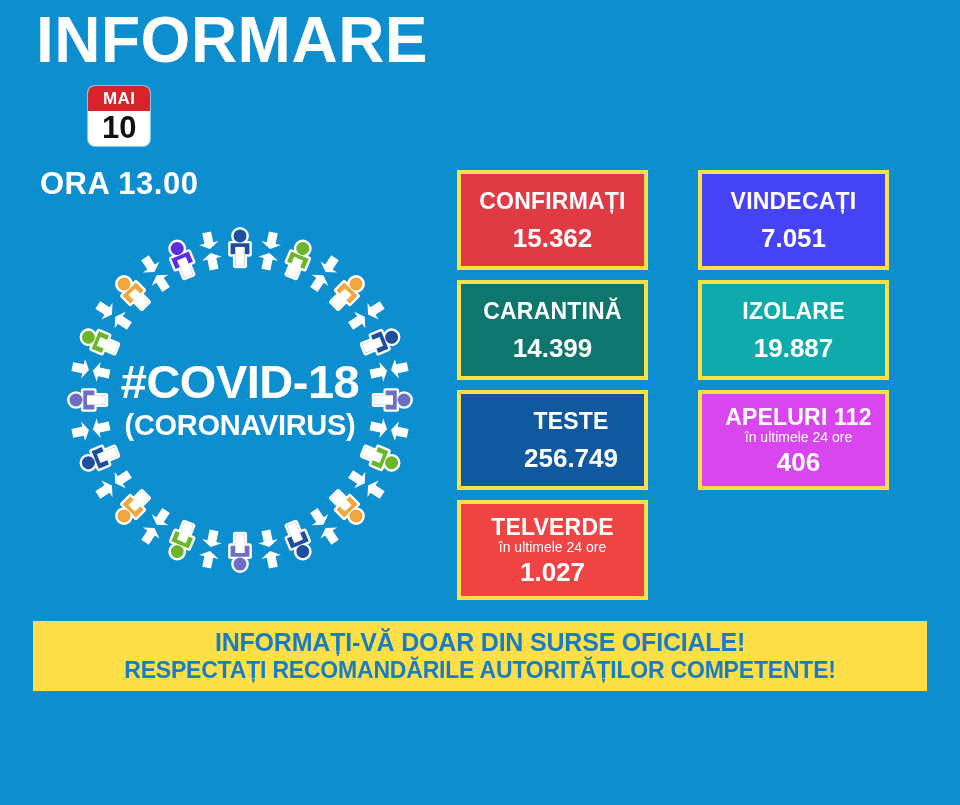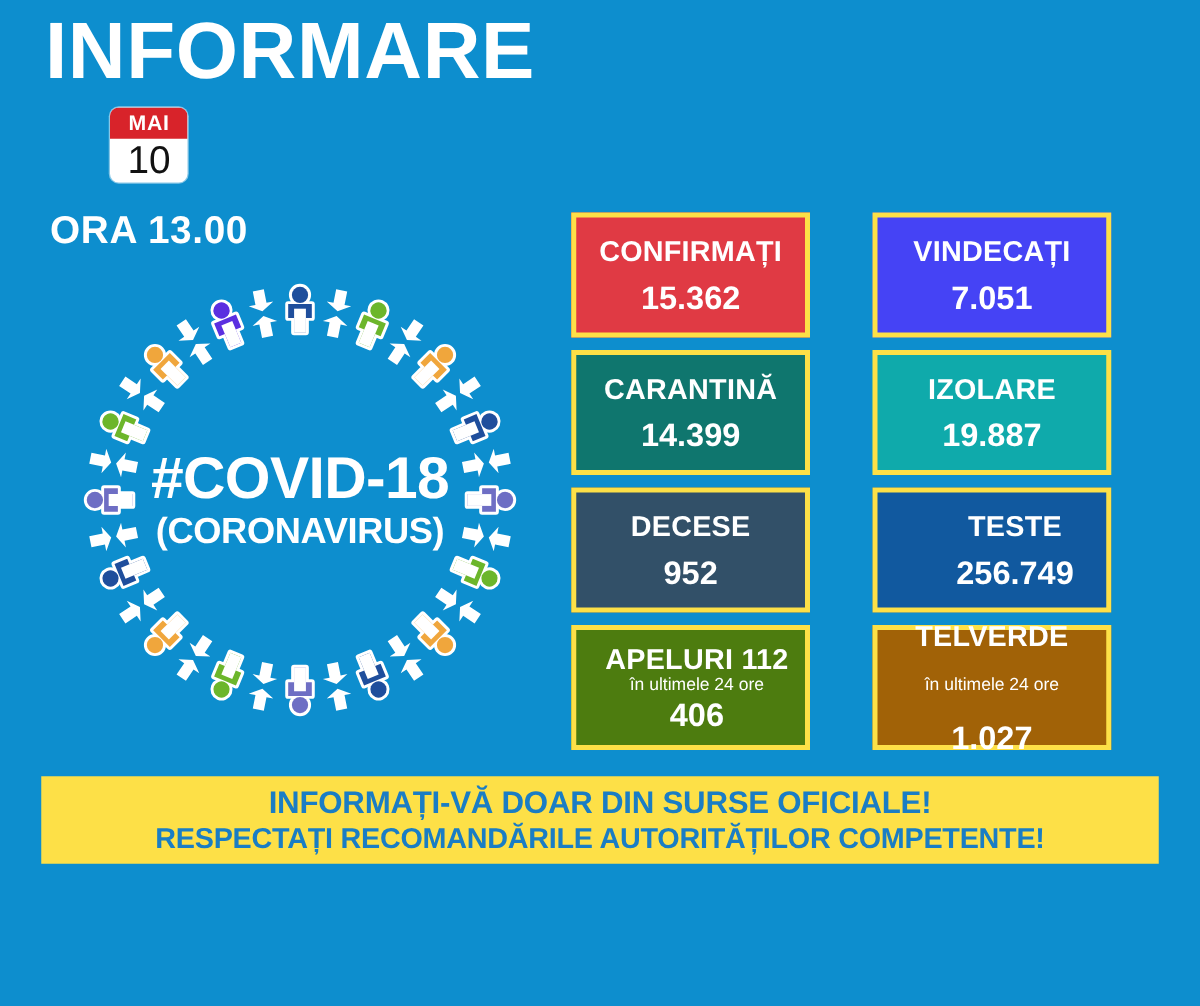--- a/index.html
+++ b/index.html
@@ -61,21 +61,21 @@
     display: flex;
     align-items: center;
     justify-content: center;
     letter-spacing: 0.5px;
     border-radius: 5px 5px 0 0;
   }
   .calendar-day {
     flex: 1;
     color: #111111;
     font-size: 31px;
-    font-weight: normal;
+    font-weight: bold;
     display: flex;
     align-items: center;
     justify-content: center;
     line-height: 1;
     padding-bottom: 2px;
   }
   .hour {
     font-size: 31px;
     font-weight: bold;
     color: #ffffff;
@@ -435,34 +435,30 @@
         <div class="card-value">7.051</div>
       </div>
       <div class="card" style="background: #0f766e;">
         <div class="card-label">CARANTINĂ</div>
         <div class="card-value">14.399</div>
       </div>
       <div class="card" style="background: rgb(15, 170, 171);">
         <div class="card-label">IZOLARE</div>
         <div class="card-value">19.887</div>
       </div>
-      <div class="card" style="background: rgb(50, 80, 104);">
-        <div class="card-label">DECESE</div>
-        <div class="card-value">952</div>
-      </div>
       <div class="card" style="background: rgb(17, 89, 159); padding-left: 37px;">
         <div class="card-label">TESTE</div>
         <div class="card-value">256.749</div>
       </div>
-      <div class="card has-note" style="background: #4d7c0f; padding-left: 10px;">
+      <div class="card has-note" style="background: #d946ef; padding-left: 10px;">
         <div class="card-label">APELURI 112</div>
         <div class="card-note">în ultimele 24 ore</div>
         <div class="card-value">406</div>
       </div>
-      <div class="card has-note" style="background: #a16207; gap: 18px;">
+      <div class="card has-note" style="background: #ef4444;">
         <div class="card-label">TELVERDE</div>
         <div class="card-note">în ultimele 24 ore</div>
         <div class="card-value">1.027</div>
       </div>
     </div>
 
   <div class="banner">
     <div class="banner-line1">INFORMAȚI-VĂ DOAR DIN SURSE OFICIALE!</div>
     <div class="banner-line2">RESPECTAȚI RECOMANDĂRILE AUTORITĂȚILOR COMPETENTE!</div>
   </div>

